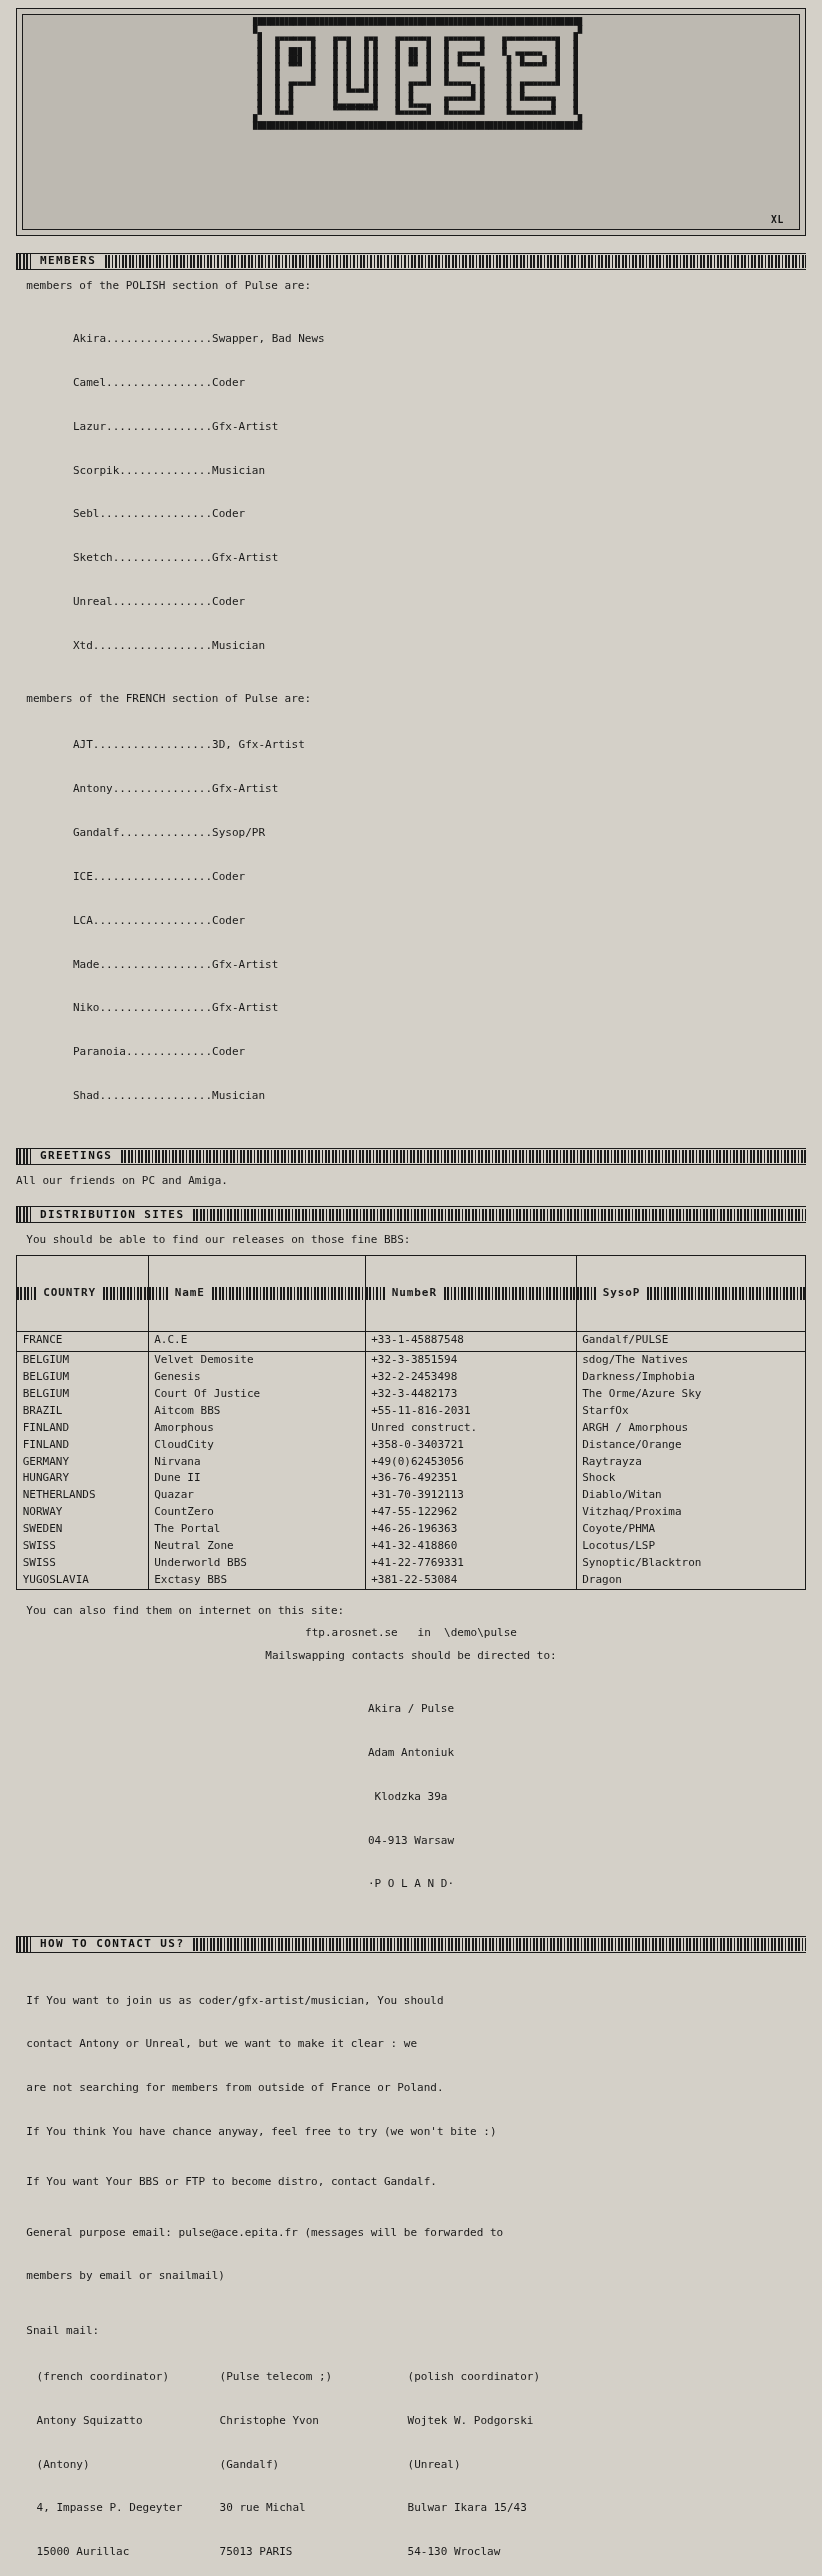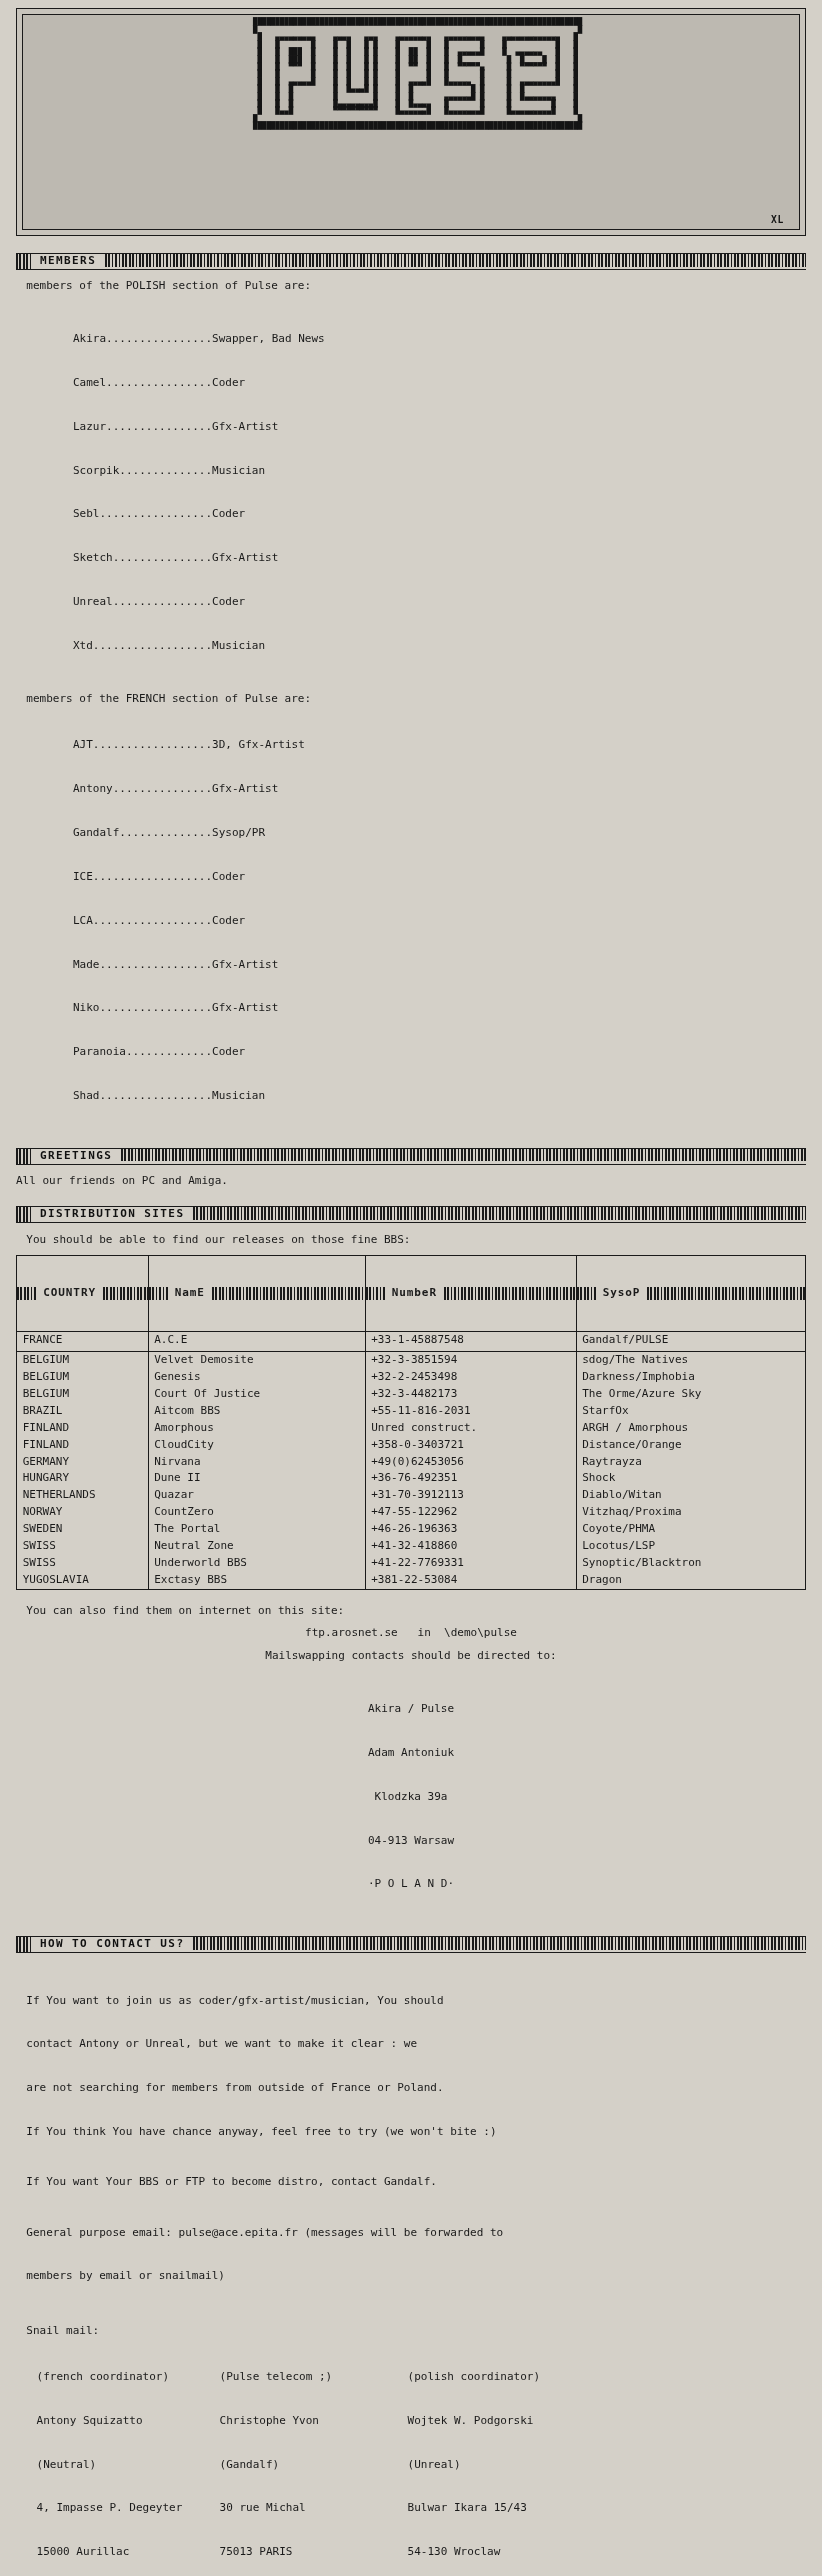--- a/index.html
+++ b/index.html
@@ -57,21 +57,21 @@
     right: 15px;
     bottom: 2px;
     font-size: 9.7px;
     font-weight: bold;
     letter-spacing: 0.6px;
     color: #141414;
   }
   .section-head {
     margin: 9px 16px 5.7px 16px;
     display: flex;
-    align-items: flex-start;
+    align-items: center;
     height: 17px;
     border-top: 1.1px solid #1a1a1a;
     border-bottom: 1.1px solid #1a1a1a;
     background: #d4d0c8;
   }
   .sh-block {
     width: 15px;
     height: 15px;
     background: repeating-linear-gradient(90deg,#1a1a1a 0 1.7px,#d4d0c8 1.7px 3.4px);
     flex: 0 0 auto;
@@ -385,21 +385,21 @@
     <div>General purpose email: pulse@ace.epita.fr (messages will be forwarded to</div>
     <div style="text-align:left">members by email or snailmail)</div>
   </div>
 
   <div class="body-block indent" style="padding-top:8px;padding-bottom:2.3px">Snail mail:</div>
 
   <div style="margin:0 16px;padding-left:20.6px;display:flex;gap:0;font-family:'DejaVu Sans Mono',monospace;font-size:11px;white-space:pre;line-height:1.33;padding-bottom:8px">
     <div style="width:183px">
       <div>(french coordinator)</div>
       <div>Antony Squizatto</div>
-      <div>(Neutral)</div>
+      <div>(Antony)</div>
       <div>4, Impasse P. Degeyter</div>
       <div>15000 Aurillac</div>
       <div>FRANCE</div>
     </div>
     <div style="width:188px">
       <div>(Pulse telecom ;)</div>
       <div>Christophe Yvon</div>
       <div>(Gandalf)</div>
       <div>30 rue Michal</div>
       <div>75013 PARIS</div>

